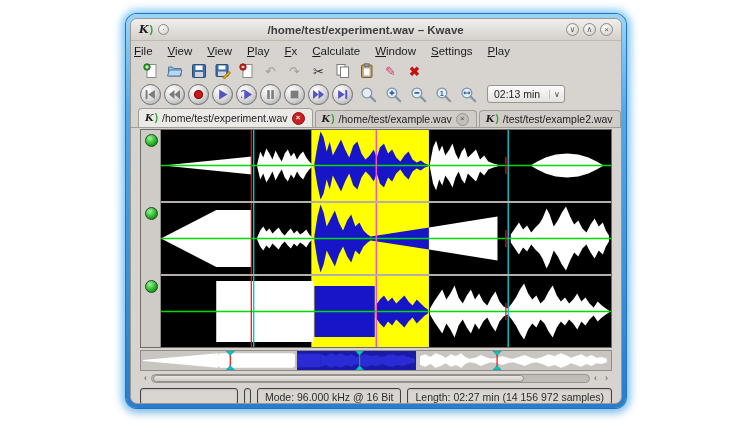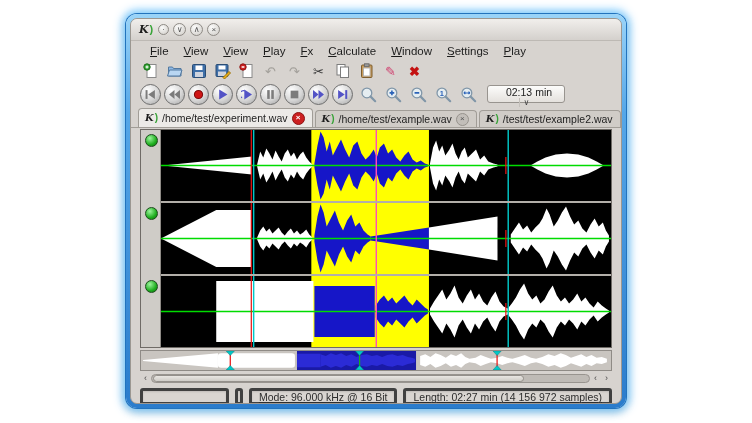--- a/index.html
+++ b/index.html
@@ -21,38 +21,38 @@
   .round-btn{width:13px;height:13px;border-radius:50%;border:1px solid #8e8a85;
     background:radial-gradient(circle at 35% 30%,#fbfbfa,#cfccc7);display:inline-flex;
     align-items:center;justify-content:center;font-size:8px;color:#555;line-height:1;margin-left:4px;box-sizing:border-box;}
   .tiny-btn{width:11px;height:11px;margin-left:5px;font-size:7px;}
   .kwicon{display:inline-flex;align-items:baseline;font-size:11px;line-height:1;}
   .kwicon .k{font-family:"DejaVu Serif",serif;font-style:italic;font-weight:bold;color:#1d1d1d;}
   .kwicon .w{color:#37a337;font-weight:bold;margin-left:1px;}
   .kwicon.small{font-size:10px;}
 
   
-  .menubar{height:20px;flex:0 0 20px;display:flex;align-items:center;gap:15px;padding:0 19px;font-size:11.5px;color:#1c1c1c;}
+  .menubar{height:20px;flex:0 0 20px;display:flex;align-items:center;gap:15px;padding:0 3px;font-size:11.5px;color:#1c1c1c;}
   .menu-item{display:inline-block;cursor:default;}
   .menu-item::first-letter{text-decoration:underline;}
 
   
   .toolbar1{height:20px;flex:0 0 20px;display:flex;align-items:center;gap:7px;padding:0 11px;}
   .icon16{width:17px;height:17px;display:inline-flex;align-items:center;justify-content:center;position:relative;}
   .glyph-icon{font-size:13px;line-height:1;}
   .gray{color:#a3a09b;} .dark{color:#3a3a3a;} .red{color:#c41111;font-weight:bold;} .pink{color:#cf3f6e;}
 
   
   .toolbar2{height:26px;flex:0 0 26px;display:flex;align-items:center;gap:3px;padding:0 9px;}
   .tbtn{width:21px;height:21px;border-radius:50%;border:1px solid #6e6e6e;box-sizing:border-box;
     background:radial-gradient(circle at 35% 28%,#ffffff,#d6d6d6 55%,#a2a2a2);
     display:inline-flex;align-items:center;justify-content:center;}
   .zbtn{width:20px;height:21px;display:inline-flex;align-items:center;justify-content:center;margin-left:2px;}
   .combo{margin-left:6px;width:78px;height:18px;border:1px solid #98948f;border-radius:3px;
-    background:linear-gradient(#fcfcfb,#e4e1dd);display:flex;align-items:center;font-size:10.5px;color:#222;box-sizing:border-box;flex-direction:column;}
+    background:linear-gradient(#fcfcfb,#e4e1dd);display:flex;align-items:center;font-size:10.5px;color:#222;box-sizing:border-box;}
   .combo .val{flex:1;padding-left:6px;}
   .combo .chev{width:14px;text-align:center;font-size:8px;color:#444;border-left:1px solid #c4c0bb;}
 
   
   .tabbar{height:20px;flex:0 0 20px;display:flex;align-items:flex-end;gap:2px;padding:0 7px;border-bottom:1px solid #a19d97;}
   .tab{display:flex;align-items:center;gap:4px;font-size:10.5px;color:#222;padding:2px 7px 2px 6px;
     border:1px solid #a19d97;border-bottom:none;border-radius:4px 4px 0 0;background:#d0ccc7;height:17px;box-sizing:border-box;}
   .tab.active{background:#eceae7;height:19px;font-weight:normal;}
   .tclose{width:11px;height:11px;border-radius:50%;display:inline-flex;align-items:center;justify-content:center;
     font-size:8px;line-height:1;}
@@ -75,38 +75,39 @@
 
   
   .hscroll{margin:2px 9px 0;height:11px;flex:0 0 11px;display:flex;align-items:center;font-size:9px;color:#4c4c4c;}
   .hs-arrow{width:11px;text-align:center;line-height:11px;}
   .hs-track{flex:1;height:9px;background:#bfbbb6;border:1px solid #98948f;border-radius:5px;position:relative;box-sizing:border-box;}
   .hs-thumb{position:absolute;left:1px;top:0px;height:7px;width:85%;background:linear-gradient(#e9e6e2,#cfccc7);
     border:1px solid #94908b;border-radius:4px;box-sizing:border-box;}
 
   
   .statusbar{margin:3px 9px 4px;height:19px;flex:0 0 19px;display:flex;align-items:center;gap:6px;font-size:10.5px;color:#2d2d2d;}
-  .sfield{border:3px solid #404040;border-radius:3px;background:#d9d5d1;box-shadow:inset 0 1px 2px rgba(0,0,0,.12);
-    height:17px;display:flex;align-items:center;padding:0 7px;white-space:nowrap;box-sizing:border-box;text-decoration:underline;}
+  .sfield{border:1px solid #404040;border-radius:3px;background:#d9d5d1;box-shadow:inset 0 1px 2px rgba(0,0,0,.12);
+    height:17px;display:flex;align-items:center;padding:0 7px;white-space:nowrap;box-sizing:border-box;}
   .sfield.empty{width:138px;} .sfield.tiny{width:9px;padding:0;}
   .sfield.mode{margin-left:auto;}
 </style>
 </head>
 <body>
 
 <div class="stage">
   <div class="frame">
     <div class="win">
 
       <div class="titlebar">
         <span class="kwicon">
             <span class="k">K</span>
             <span class="w">)</span>
           </span>
         <span class="round-btn tiny-btn">·</span>
+        <span class="apptitle">/home/test/experiment.wav – Kwave</span>
         <span class="round-btn">∨</span>
         <span class="round-btn">∧</span>
         <span class="round-btn">×</span>
       </div>
 
       <div class="menubar">
         <span class="menu-item">File</span>
         <span class="menu-item">View</span>
         <span class="menu-item">View</span>
         <span class="menu-item">Play</span>

